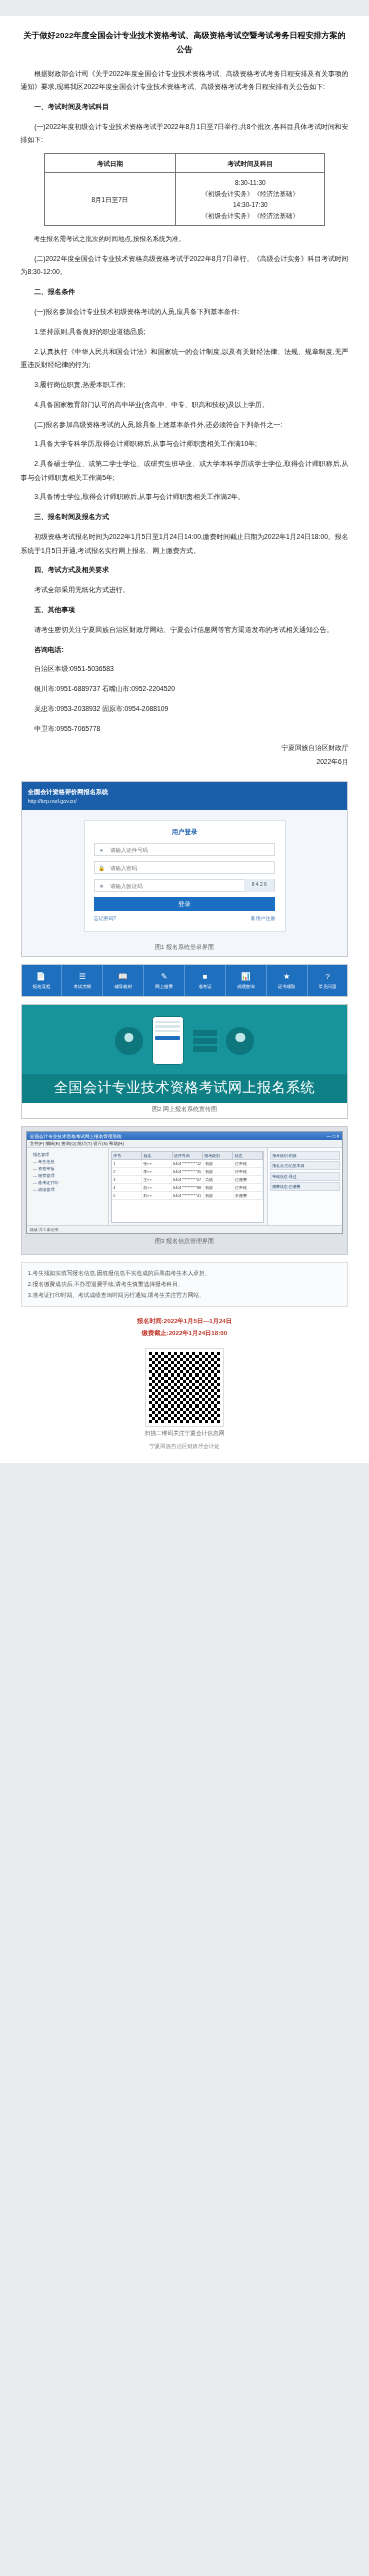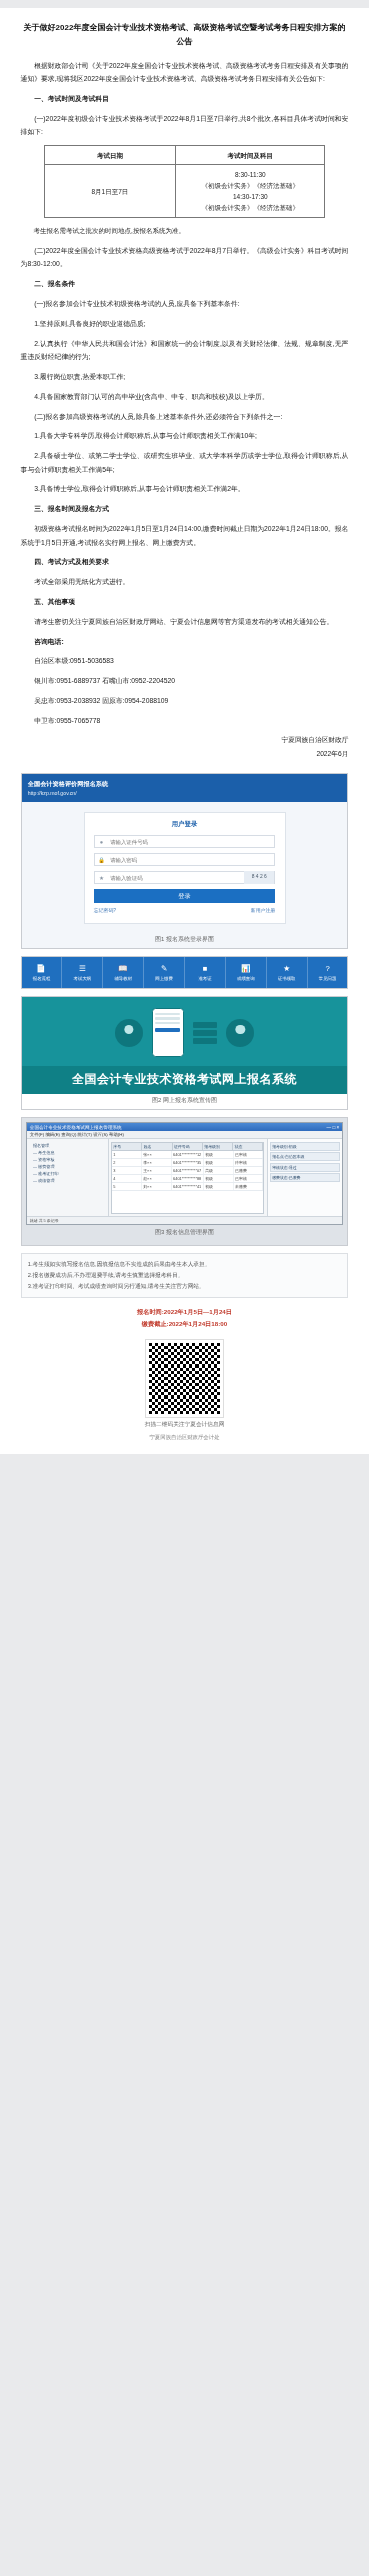--- a/index.html
+++ b/index.html
@@ -5,21 +5,21 @@
   * { box-sizing: border-box; }
   html, body { margin:0; padding:0; }
   body {
     width: 369px;
     background: #e9eaec;
     font-family: "Liberation Sans", sans-serif;
     color: #222;
   }
   .page {
     width: 369px;
-    margin: 8px auto;
+    margin: 16px auto;
     background: #ffffff;
     padding: 0 0 12.4px 0;
   }
   .article {
     padding: 13.4px 20.6px 5.2px 20.6px;
   }
   h1.title {
     font-size: 8px;
     line-height: 1.75;
     font-weight: bold;
@@ -111,21 +111,21 @@
   .teal-shot { background:#17939b; position:relative; padding:0; }
   .teal-inner { display:flex; align-items:center; justify-content:center; gap:9.3px; padding:11.3px 8.2px 8.2px 8.2px; }
   .teal-person { width:28px; height:28px; border-radius:50%; background:#0e767d; position:relative;}
   .teal-person:after{content:"";position:absolute;left:50%;top:6.2px;transform:translateX(-50%);width:9.3px;height:9.3px;border-radius:50%;background:#bfe6e8;}
   .teal-phone { width:32px; height:49px; background:#fff; border-radius:3.6px; border:1.5px solid #0e767d; padding:3.1px 2.6px;}
   .teal-phone .line { height:2.6px; background:#d8e6ea; margin-bottom:2.1px; border-radius:1px;}
   .teal-phone .btn { height:4.6px; background:#1f6fbf; border-radius:1px; margin-top:3.1px;}
   .teal-books { display:flex; flex-direction:column; gap:2.1px;}
   .teal-books i { display:block; width:24px; height:5.7px; background:#0e767d; border-radius:1px;}
   .teal-title {
-    background:#0f8086; color:#fff; text-align:center; font-size:12px; font-weight:bold;
+    background:#0f8086; color:#fff; text-align:center; font-size:14px; font-weight:normal;
     padding:5.7px 0; letter-spacing:0.5px;
   }
 
   
   .win-shot { background:#dfe3e8; padding:4.1px; }
   .win { border:0.5px solid #9aa4ae; background:#f4f6f8; }
   .win-title { background:linear-gradient(#4b89d4,#2e6bbd); color:#fff; font-size:4.6px; padding:1.5px 3.1px; display:flex; justify-content:space-between;}
   .win-menu { background:#eef1f4; font-size:4.4px; padding:1px 3.1px; color:#333; border-bottom:0.5px solid #cfd6dd;}
   .win-body { display:flex; min-height:77px; }
   .win-left { width:26%; border-right:0.5px solid #cfd6dd; padding:2.1px; }

